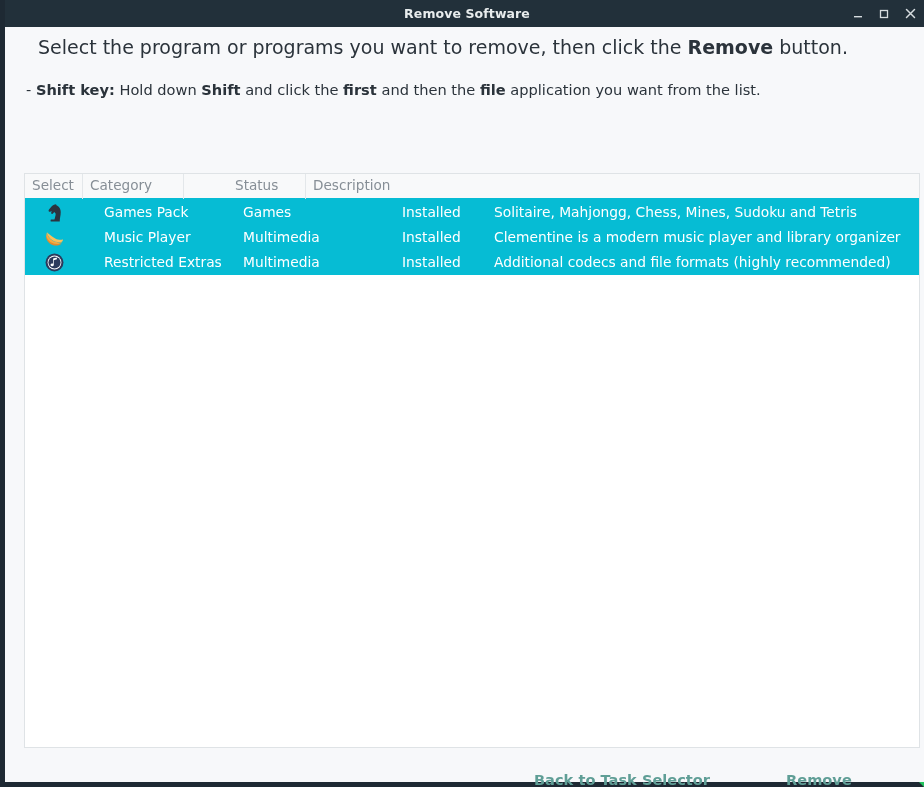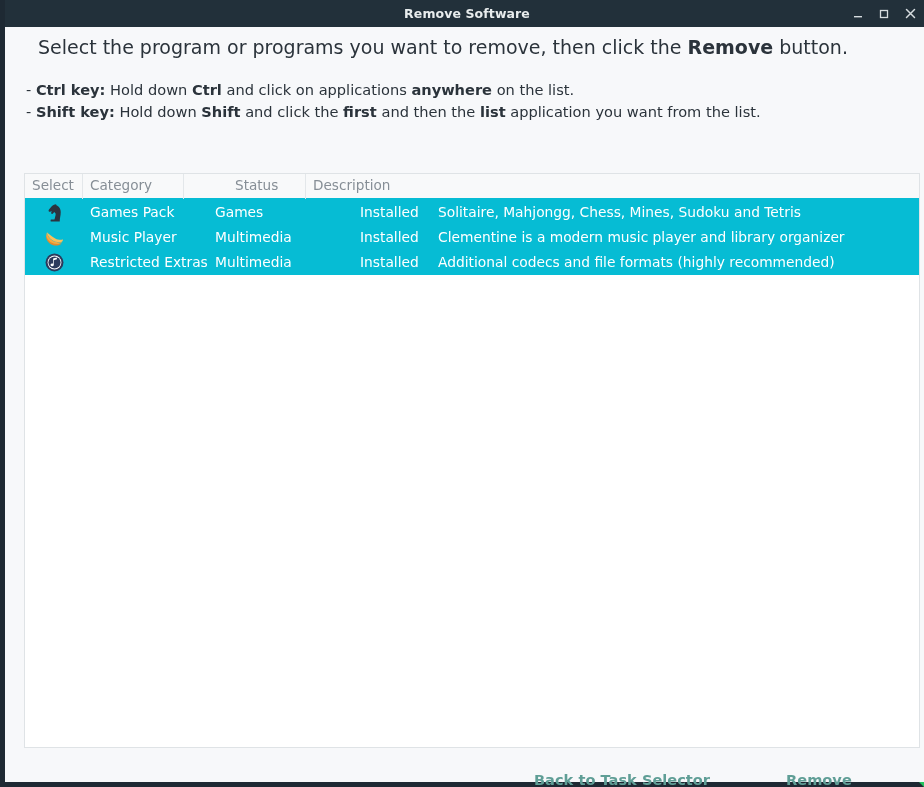--- a/index.html
+++ b/index.html
@@ -150,20 +150,21 @@
   .col-name   { width: 125px; }
   .col-cat    { width: 101px; }
   .col-status { width: 78px; margin-left: 44px; }
   .col-desc   { flex: 1 1 auto; }
 
   .row {
     display: flex;
     height: 25px;
     align-items: flex-start;
     box-sizing: border-box;
+    gap: 14px;
   }
   .row.selected { background: #06bcd4; }
   .cell {
     font-size: 13.8px;
     height: 25px;
     line-height: 24px;
     box-sizing: border-box;
     padding-left: 7px;
     white-space: nowrap;
     overflow: hidden;
@@ -237,24 +238,21 @@
   </div>
 
   <div class="content">
 
     <div class="intro">
       <span>Select the program or programs you want to remove, then click the </span><b>Remove</b><span> button.</span>
     </div>
 
     <div class="tips">
       <div class="tip-line">
-        <span>- </span><b>Ctrl key:</b><span> Hold down </span><b>Ctrl</b><span> and click on applications </span><b>anywhere</b><span> on the list.</span>
-      </div>
-      <div class="tip-line">
-        <span>- </span><b>Shift key:</b><span> Hold down </span><b>Shift</b><span> and click the </span><b>first</b><span> and then the </span><b>list</b><span> application you want from the list.</span>
+        <span>- </span><b>Shift key:</b><span> Hold down </span><b>Shift</b><span> and click the </span><b>first</b><span> and then the </span><b>file</b><span> application you want from the list.</span>
       </div>
     </div>
 
     <div class="table-wrap">
       <div class="thead">
         <div class="th col-select">Select</div>
         <div class="th col-cat">Category</div>
         <div class="th col-status">Status</div>
         <div class="th col-desc">Description</div>
       </div>

